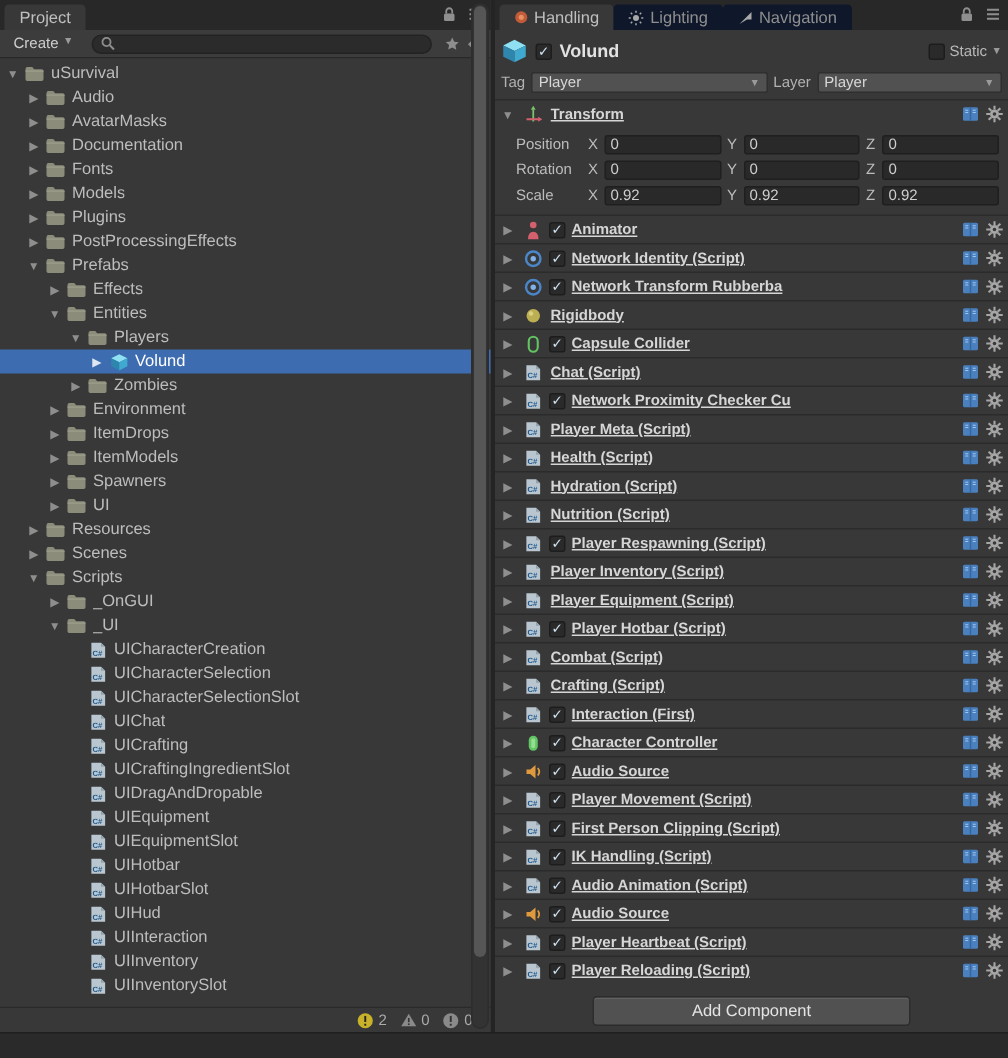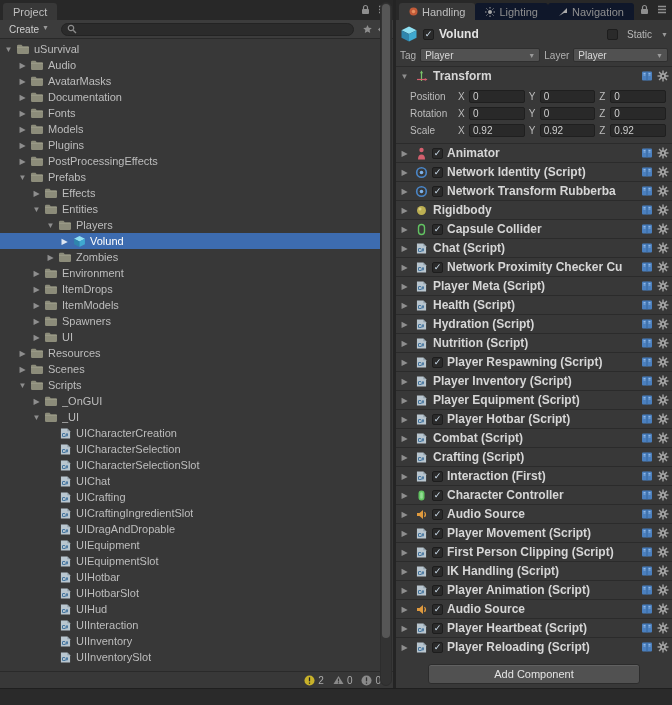--- a/index.html
+++ b/index.html
@@ -1,21 +1,21 @@
 <!DOCTYPE html>
 <html style="--selection: #3D6CB0;"><head>
 <meta charset="utf-8">
 <style>
   * { box-sizing: border-box; margin: 0; padding: 0; }
   html,body { width:672px; height:705px; overflow:hidden; background:#282828;
               font-family:"Liberation Sans", sans-serif; }
   .window { display:flex; height:688px; }
 
   
-  .left-panel { width:393px; display:flex; flex-direction:column; background:#383838; position:relative; }
+  .left-panel { width:327px; display:flex; flex-direction:column; background:#383838; position:relative; }
   .tabbar { height:20px; background:#282828; display:flex; align-items:flex-end; padding-left:3px; position:relative; flex:none; }
   .tab { height:17px; padding:0 10px; font-size:11px; color:#BFBFBF; background:#383838;
          border-radius:3px 3px 0 0; display:flex; align-items:center; gap:4px; }
   .tab.inactive { background:#0f172a; color:#8F8F8F; }
   .tabbar-icons { position:absolute; right:5px; top:4px; display:flex; gap:8px; align-items:center; }
   .ti { display:inline-flex; align-items:center; justify-content:center; }
 
   .toolbar { height:19px; background:#3C3C3C; border-bottom:1px solid #292929;
              display:flex; align-items:center; padding:0 5px; gap:4px; flex:none; }
   .create-btn { font-size:10px; color:#CFCFCF; display:flex; gap:3px; padding:1px 4px; border-radius:2px; }
@@ -42,36 +42,36 @@
                font-size:10px; color:#ABABAB; }
   .badge { display:flex; align-items:center; gap:3px; }
 
   .divider { width:3px; background:#242424; }
 
   
   .right-panel { flex:1; display:flex; flex-direction:column; background:#383838; }
   .insp-header { padding:3px 4px 1px 4px; flex:none; }
   .hrow1 { display:flex; align-items:center; gap:5px; height:22px; }
   .go-name { flex:1; font-size:12px; font-weight:bold; color:#E2E2E2; overflow:hidden; white-space:nowrap; }
-  .static-group { display:flex; align-items:center; gap:9px; font-size:10px; color:#B8B8B8; }
+  .static-group { display:flex; align-items:center; gap:3px; font-size:10px; color:#B8B8B8; }
   .hrow2 { display:flex; align-items:center; gap:4px; height:20px; font-size:10px; color:#B2B2B2; }
   .dropdown { height:14px; background:#515151; border:1px solid #2F2F2F; border-radius:2px;
               display:flex; align-items:center; justify-content:space-between; gap:4px;
               padding:0 4px; font-size:10px; color:#D8D8D8; }
   .dd-tag { flex:1.3; }
   .dd-layer { flex:1; }
 
   .checkbox { width:11px; height:11px; background:#2A2A2A; border:1px solid #1D1D1D; border-radius:2px;
               flex:none; display:flex; align-items:center; justify-content:center;
               color:#CFE0EF; font-size:9px; line-height:9px; }
   .checkbox.checked::after { content:"✓"; }
 
   .comp-header { height:19px; border-top:1px solid #2B2B2B; display:flex; align-items:center;
                  padding:0 3px 0 2px; gap:3px; flex:none; }
-  .comp-name { flex:1; font-size:12px; font-weight:bold; color:#D6D6D6; white-space:nowrap; overflow:hidden; margin-left:1px; }
+  .comp-name { flex:1; font-size:10px; font-weight:bold; color:#D6D6D6; white-space:nowrap; overflow:hidden; margin-left:1px;text-decoration:underline; }
   .comp-icon { width:15px; height:14px; display:flex; align-items:center; justify-content:center; flex:none; }
   .right-icons { display:flex; gap:4px; align-items:center; flex:none; }
 
   .transform-body { padding:3px 4px 4px 4px; flex:none; }
   .tr-row { display:flex; align-items:center; height:17px; font-size:10px; color:#BCBCBC; gap:2px; }
   .tr-label { width:56px; flex:none; padding-left:10px; }
   .axis { display:flex; align-items:center; flex:1; gap:3px; padding-right:2px; }
   .axis-label { width:8px; flex:none; }
   .field { flex:1; height:13px; background:#292929; border:1px solid #1F1F1F; border-radius:2px;
            line-height:11px; padding:0 3px; color:#CFCFCF; font-size:10px; overflow:hidden; }
@@ -1582,21 +1582,21 @@
         <div class="comp-header">
           <span class="arrow">▶</span>
           <span class="comp-icon">
             <svg width="11" height="13" viewBox="0 0 12 13">
               <path d="M1 1h7l3 3v8H1z" fill="#B9C6CF"></path>
               <path d="M8 1l3 3H8z" fill="#93A3AE"></path>
               <text x="1.8" y="10.6" font-size="5.6" font-weight="bold" fill="#1E5A8E" font-family="Liberation Sans, sans-serif">C#</text>
             </svg>
           </span>
           <span class="checkbox checked"></span>
-          <span class="comp-name">Player Animation (Script)</span>
+          <span class="comp-name">Audio Animation (Script)</span>
           <span class="right-icons">
             <span class="ti">
               <svg width="12" height="12" viewBox="0 0 12 12">
                 <rect x="1" y="1.5" width="10" height="9" rx="1" fill="#4B80BF"></rect>
                 <path d="M6 1.5v9" stroke="#36669E" stroke-width="1"></path>
                 <path d="M2.5 3.5h2M2.5 5h2M7.5 3.5h2M7.5 5h2" stroke="#A3C8F0" stroke-width="0.8"></path>
               </svg>
             </span>
             <span class="ti">
               <svg width="12" height="12" viewBox="0 0 12 12">

